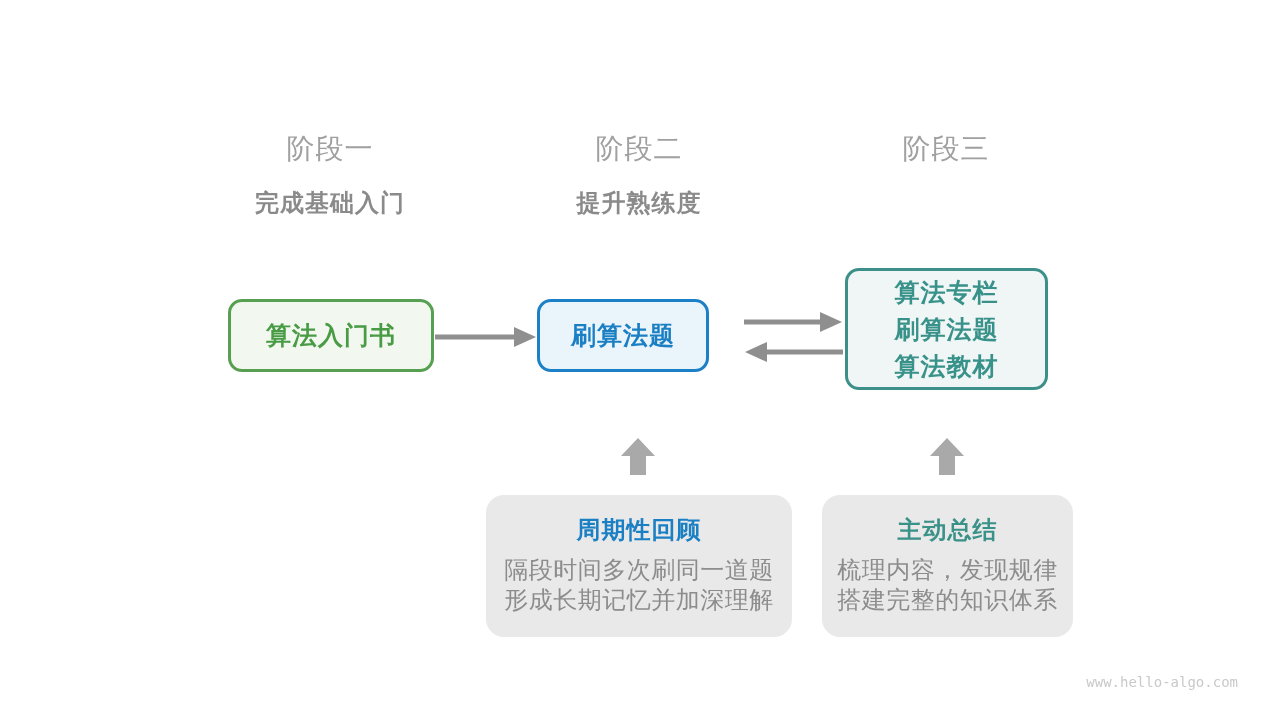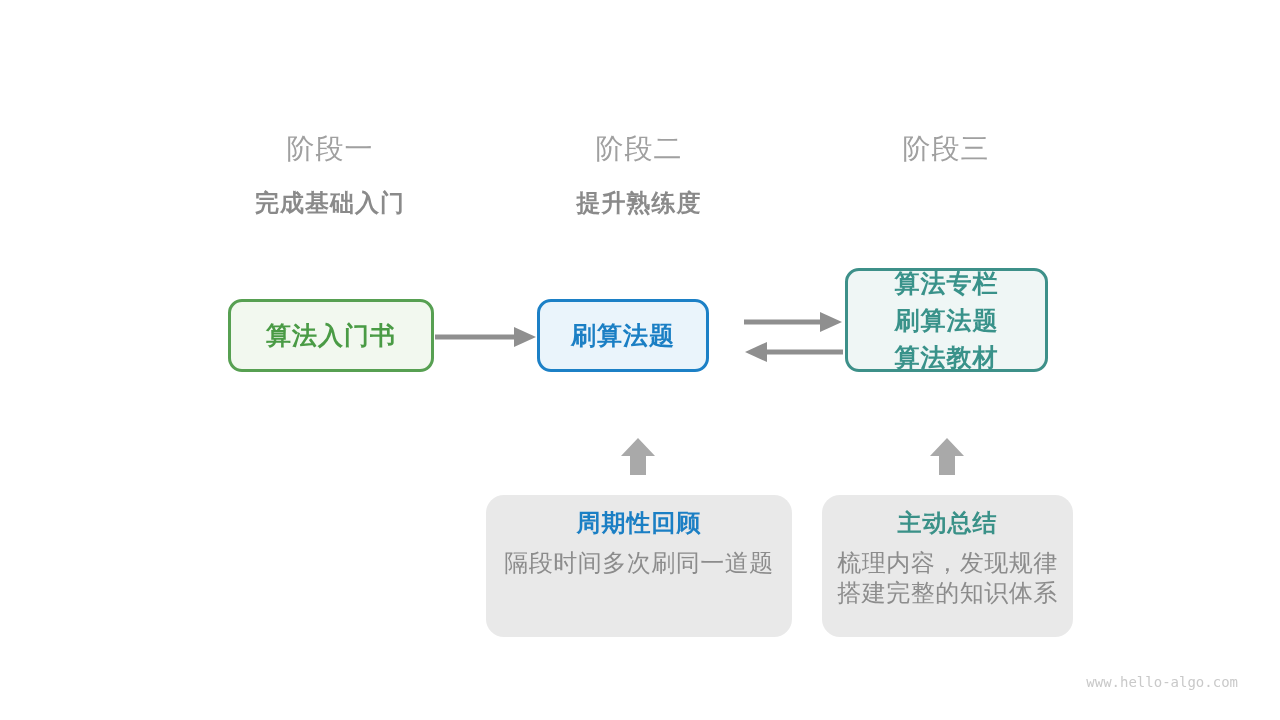--- a/index.html
+++ b/index.html
@@ -61,21 +61,21 @@
     background: #f2f8ef;
     color: #4a9b45;
   }
   #node-practice {
     left: 537px; top: 299px; width: 172px; height: 73px;
     border: 3px solid #1c80c6;
     background: #eaf4fb;
     color: #1b7fc4;
   }
   #node-resources {
-    left: 845px; top: 268px; width: 203px; height: 104px;
+    left: 845px; top: 268px; width: 203px; height: 122px;
     border: 3px solid #3d9089;
     background: #eff6f5;
     color: #39928a;
   }
 
   
   .connectors {
     position: absolute;
     left: 0; top: 0;
     width: 1280px; height: 720px;
@@ -86,21 +86,21 @@
   .note {
     position: absolute;
     top: 495px;
     height: 142px;
     box-sizing: border-box;
     border-radius: 18px;
     background: #e9e9e9;
     text-align: center;
   }
   .note-title {
-    margin-top: 12px;
+    margin-top: 19px;
     font-size: 24px;
     font-weight: 700;
     letter-spacing: 1px;
   }
   .note-body {
     margin-top: 9px;
     font-size: 24px;
     line-height: 30px;
     color: #8c8c8c;
     letter-spacing: 0.5px;
@@ -168,20 +168,21 @@
   <div class="node" id="node-resources">
     <div class="node-line">算法专栏</div>
     <div class="node-line">刷算法题</div>
     <div class="node-line">算法教材</div>
   </div>
 
   <div class="note" id="note-review">
     <div class="note-title">周期性回顾</div>
     <div class="note-body">
       <div>隔段时间多次刷同一道题</div>
+      <div>形成长期记忆并加深理解</div>
     </div>
   </div>
   <div class="note" id="note-summary">
     <div class="note-title">主动总结</div>
     <div class="note-body">
       <div>梳理内容，发现规律</div>
       <div>搭建完整的知识体系</div>
     </div>
   </div>
 

